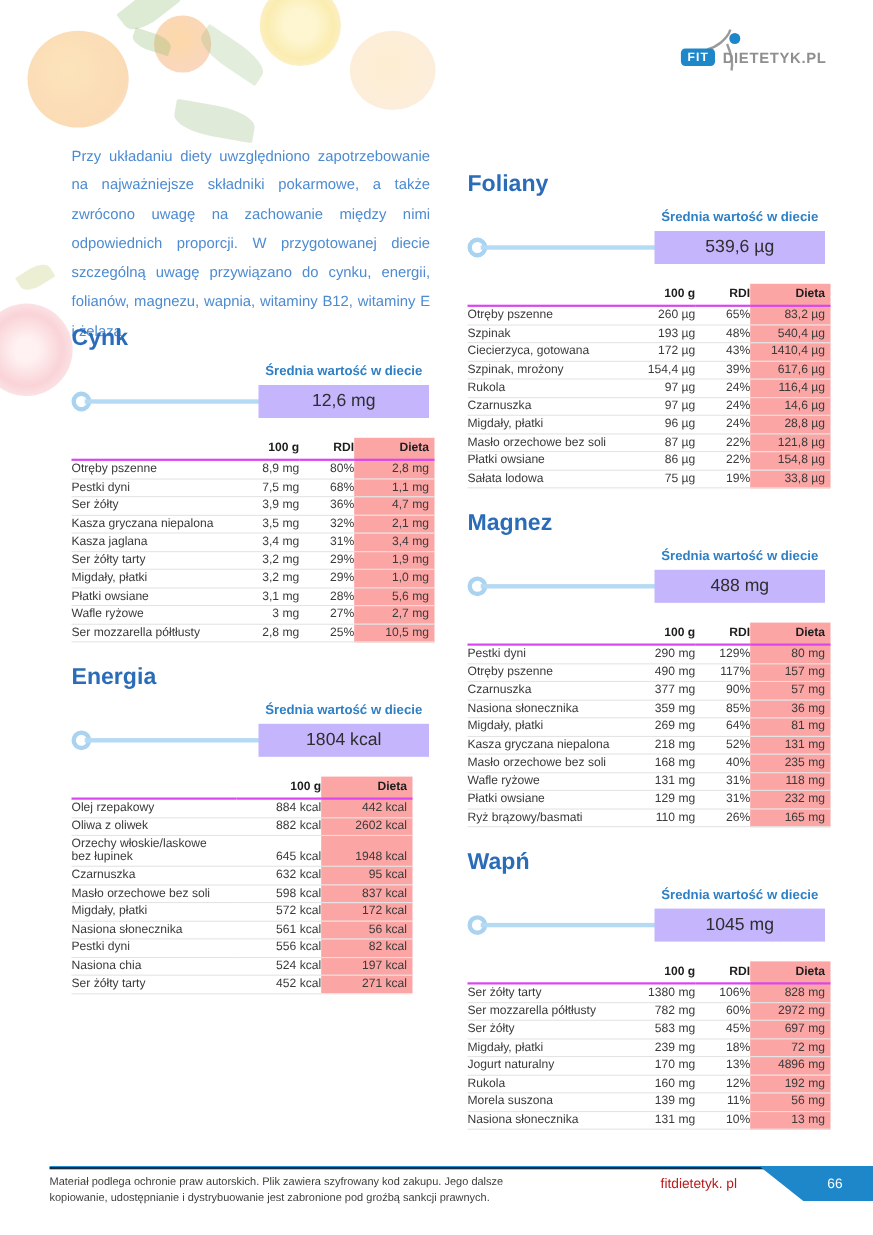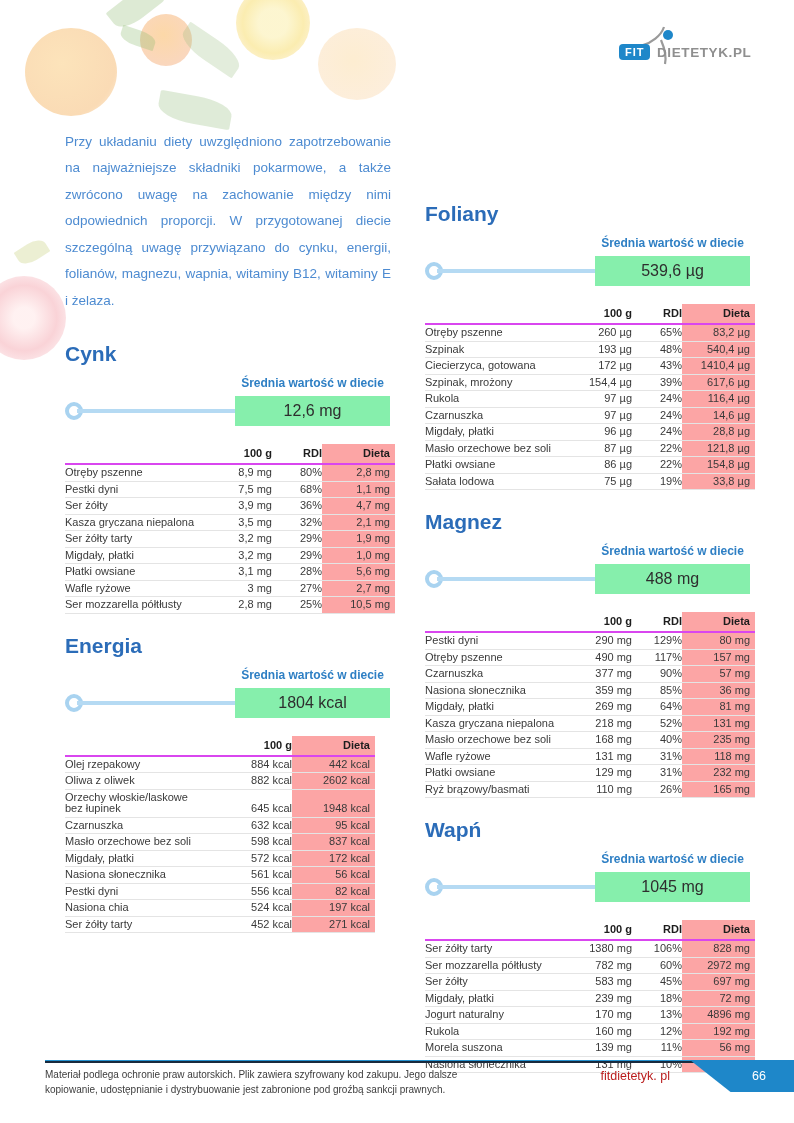--- a/index.html
+++ b/index.html
@@ -30,31 +30,31 @@
   .logo-rest{position:absolute;left:42px;top:23px;color:#8f8f8f;font-weight:bold;font-size:13.5px;letter-spacing:.6px;text-align:right;}
   .logo-swoosh{position:absolute;left:22px;top:0;}
 
   
   .intro{
     position:absolute;left:65px;top:115px;width:326px;
     font-size:13.5px;line-height:26.5px;color:#4d8bd1;text-align:justify;
   }
 
   
-  .col{position:absolute;width:325px;margin-top:46px;}
+  .col{position:absolute;width:325px;}
   .col-left{left:65px;top:296px;}
   .col-right{left:425px;top:156px;}
   .section{margin-bottom:20px;}
   .sec-title{margin:0 0 10px 0;font-size:21px;line-height:24px;color:#2b6cb8;font-weight:bold;}
   .avg-label{width:155px;margin-left:auto;text-align:center;font-size:12px;font-weight:bold;color:#2e7fc4;margin-bottom:6px;}
   .avg-row{position:relative;height:30px;margin-bottom:18px;}
   .ring{position:absolute;left:0;top:6px;width:10px;height:10px;border:4px solid #a9d3f0;border-radius:50%;background:#fff;}
   .rule{position:absolute;left:12px;right:152px;top:13px;height:4px;background:#b5daf3;}
   .avg-box{
-    position:absolute;right:0;top:0;width:155px;height:30px;background:#86efac;
+    position:absolute;right:0;top:0;width:155px;height:30px;background:#c4b5fd;
     display:flex;align-items:center;justify-content:center;font-size:16px;color:#2e2e2e;
   }
   
   table{border-collapse:collapse;font-size:11px;color:#3a3a3a;table-layout:fixed;}
   .t4{width:325px;}
   .t3{width:305px;}
   th{font-weight:bold;color:#1d1d1d;text-align:right;padding:3px 0 4px 0;border-bottom:2px solid #d946ef;}
   td{padding:2px 0;line-height:11.5px;border-bottom:1px solid #e4e4e4;text-align:right;vertical-align:bottom;}
   th:first-child,td:first-child{text-align:left;white-space:pre-line;}
   .t4 th:nth-child(1){width:135px;}
@@ -148,20 +148,26 @@
             <td>Ser żółty</td>
             <td>3,9 mg</td>
             <td>36%</td>
             <td class="dieta">4,7 mg</td>
           </tr>
           <tr>
             <td>Kasza gryczana niepalona</td>
             <td>3,5 mg</td>
             <td>32%</td>
             <td class="dieta">2,1 mg</td>
+          </tr>
+          <tr>
+            <td>Kasza jaglana</td>
+            <td>3,4 mg</td>
+            <td>31%</td>
+            <td class="dieta">3,4 mg</td>
           </tr>
           <tr>
             <td>Ser żółty tarty</td>
             <td>3,2 mg</td>
             <td>29%</td>
             <td class="dieta">1,9 mg</td>
           </tr>
           <tr>
             <td>Migdały, płatki</td>
             <td>3,2 mg</td>

